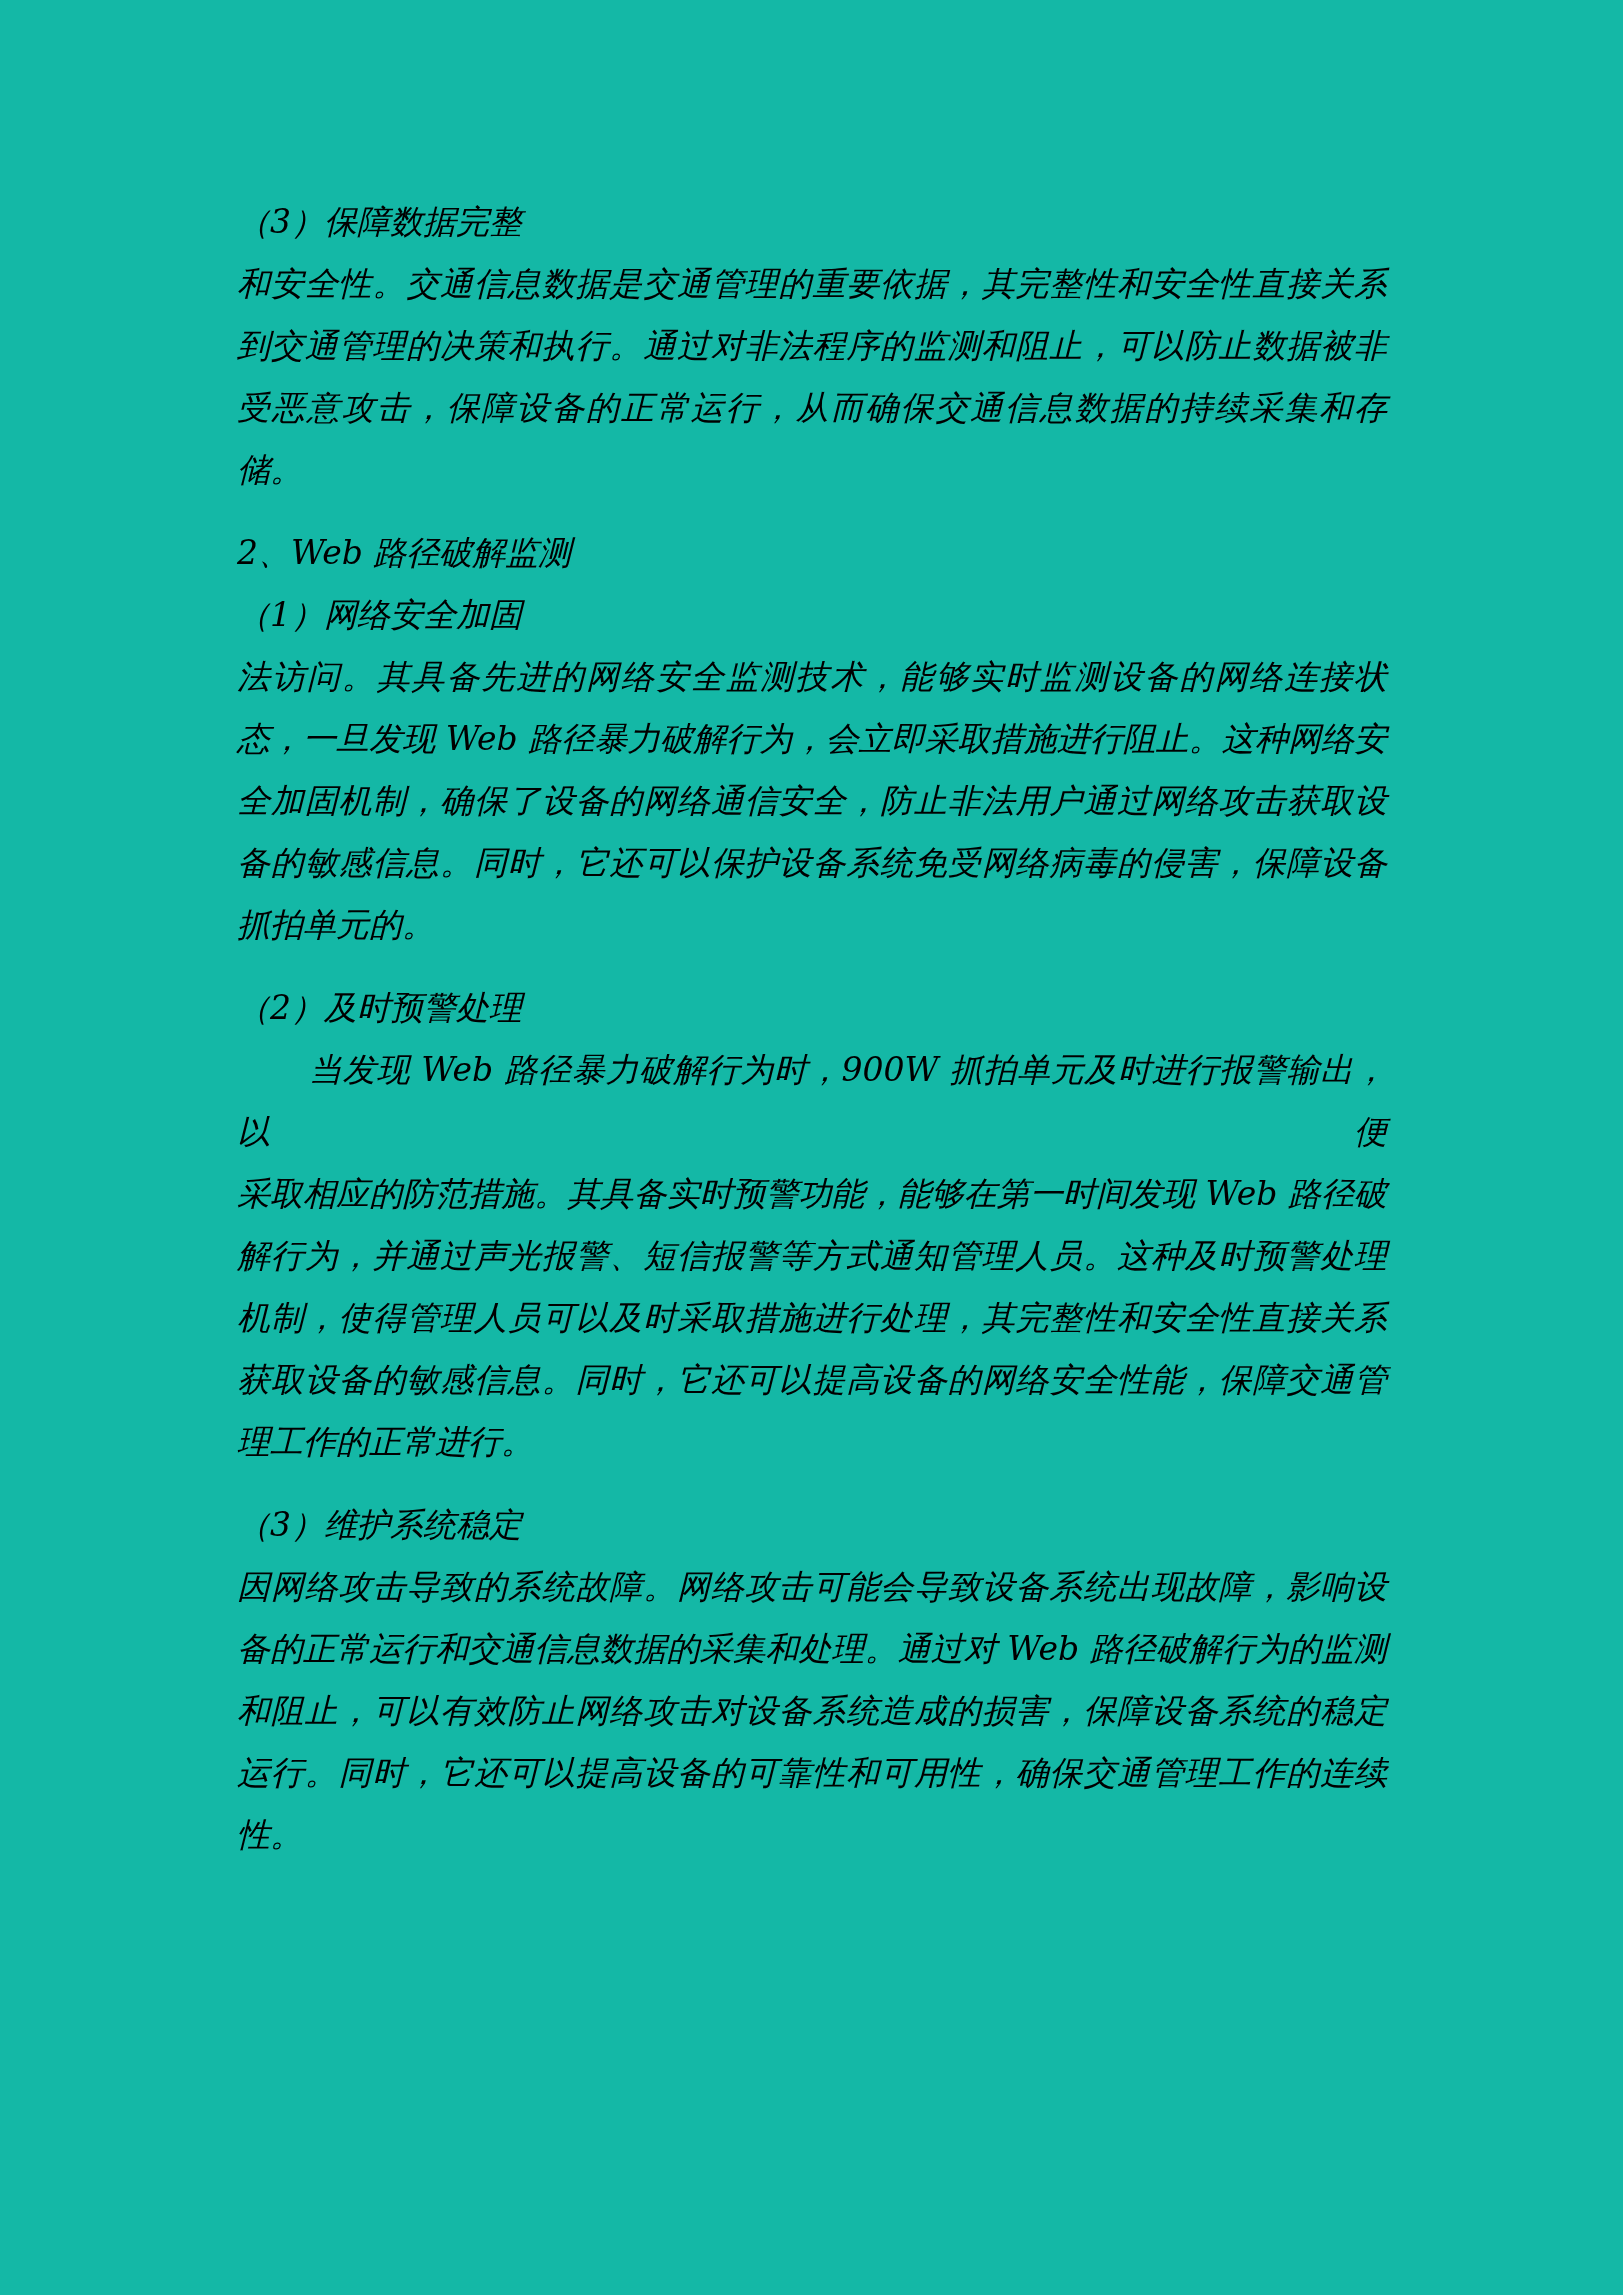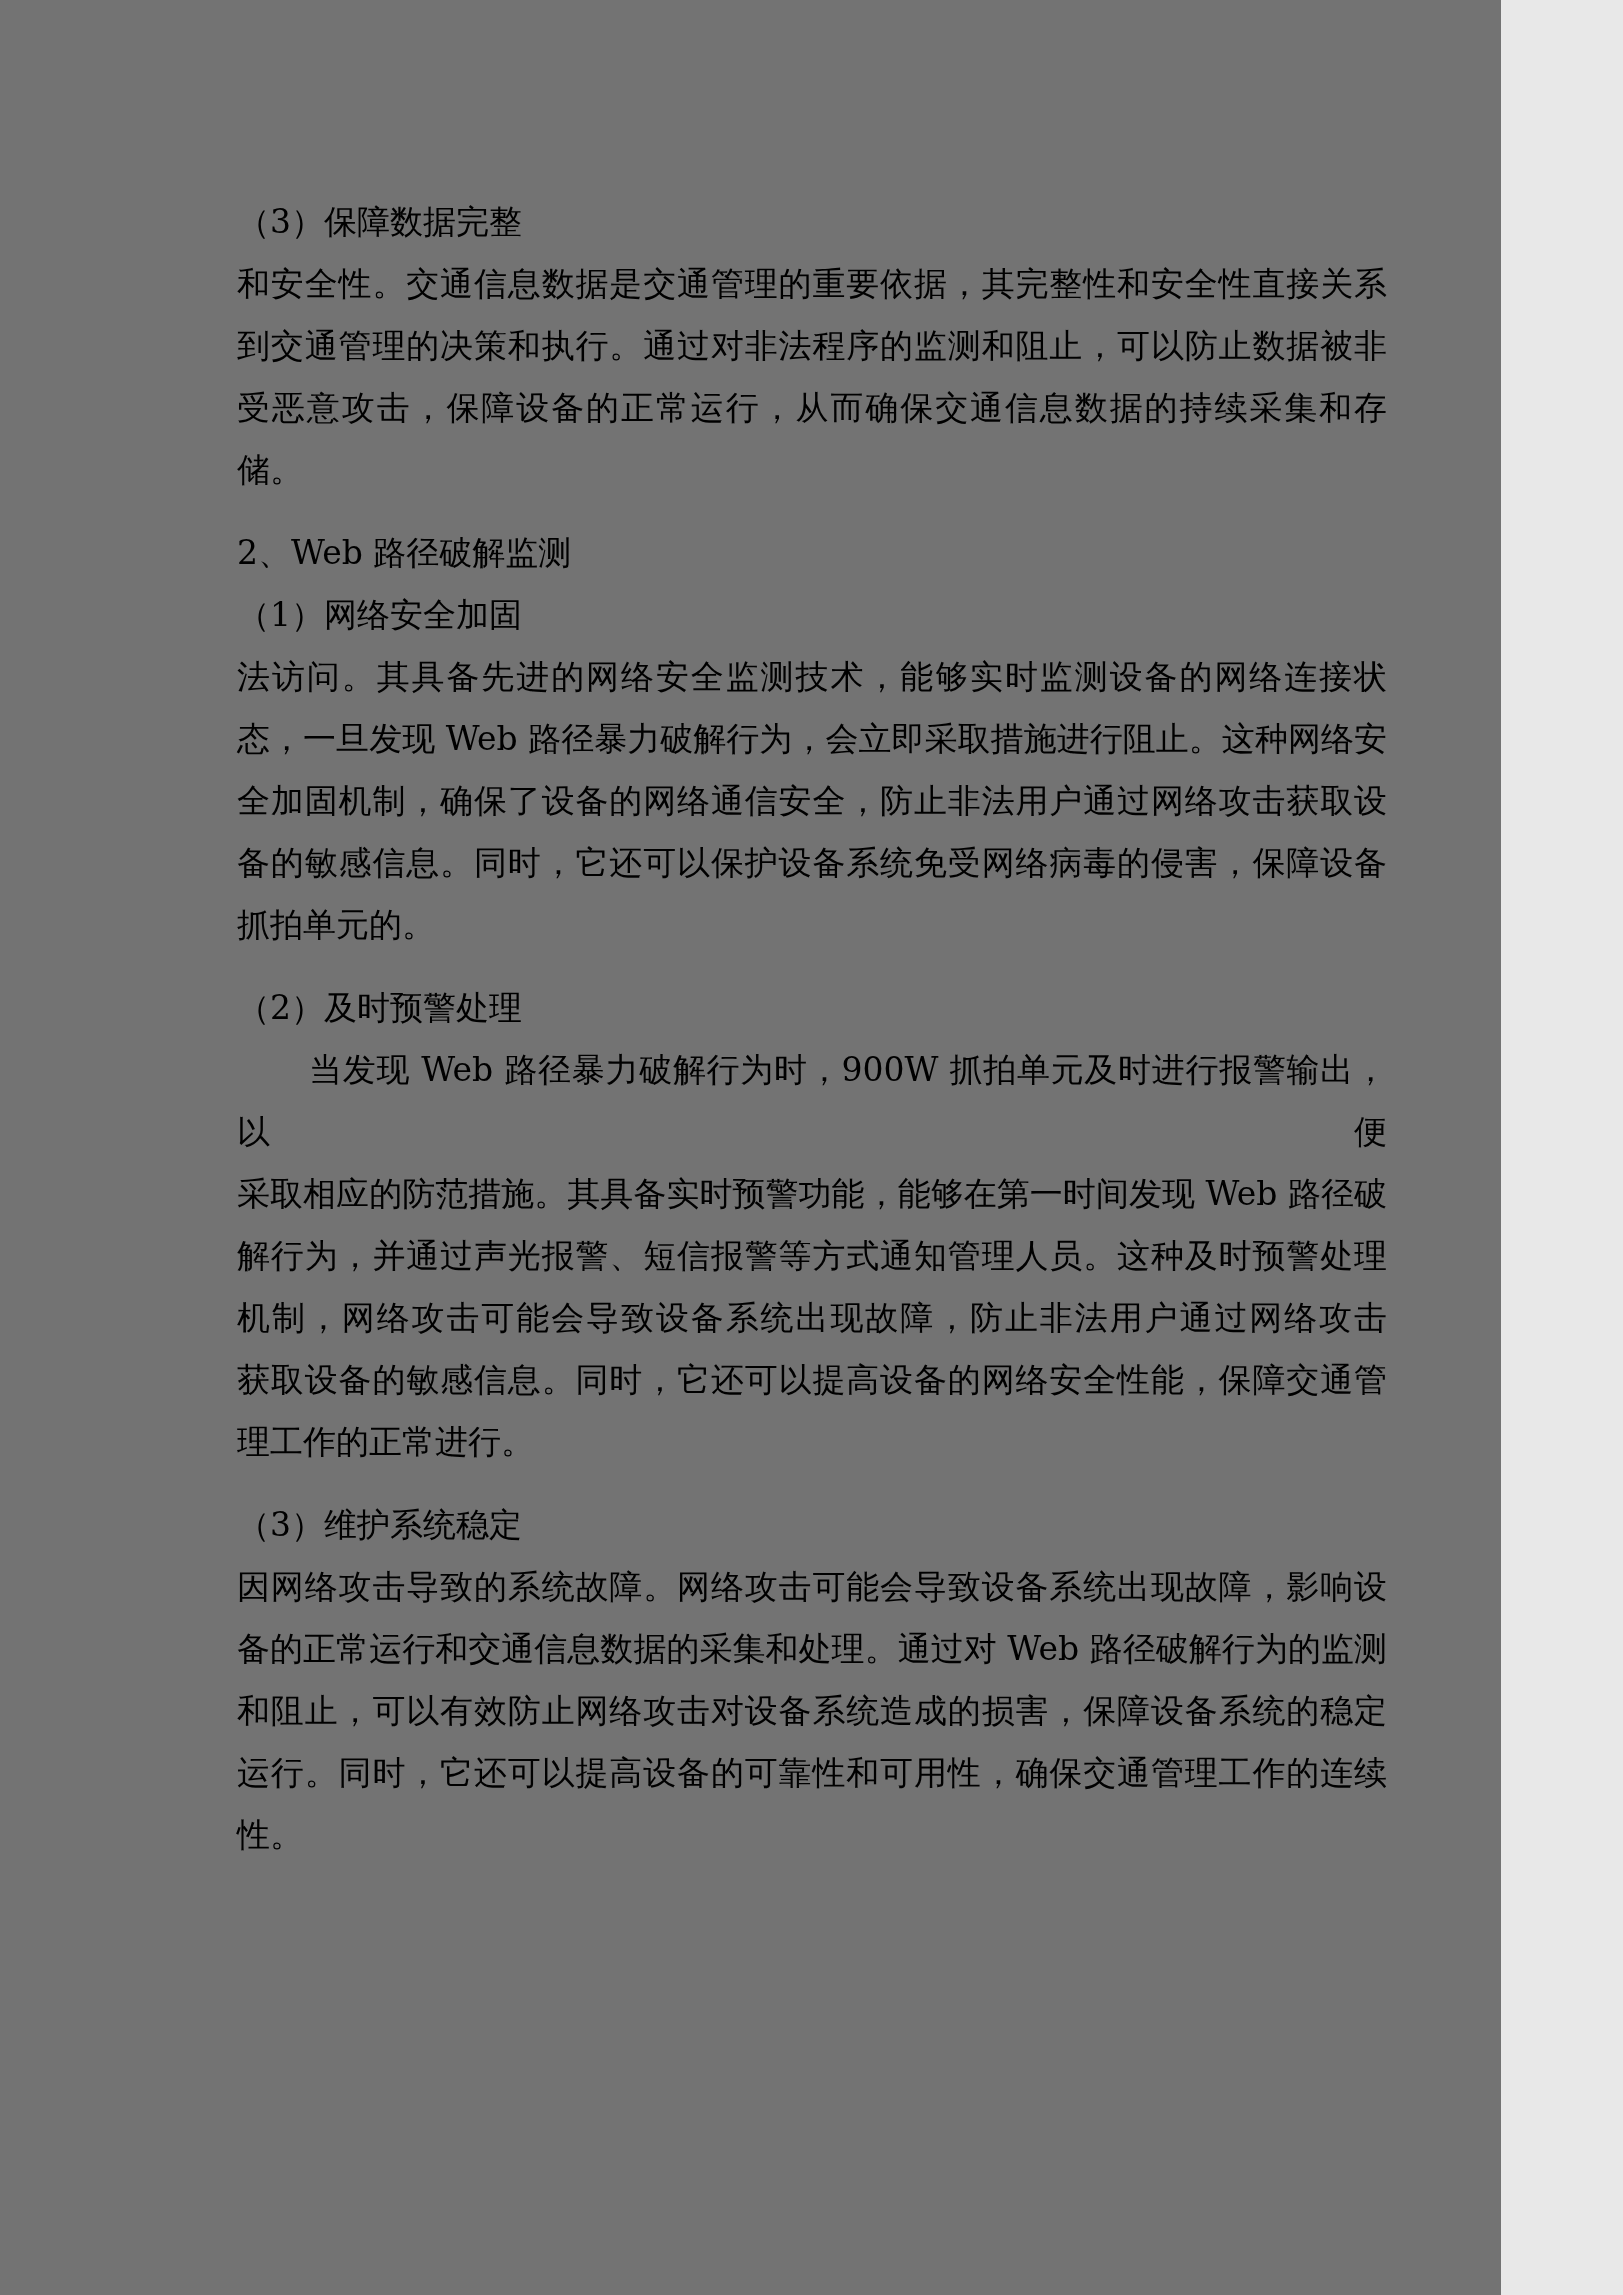--- a/index.html
+++ b/index.html
@@ -6,24 +6,25 @@
     margin: 0;
     padding: 0;
   }
   body {
     width: 1623px;
     height: 2295px;
     background: #e8e8e8;
   }
   .page {
     position: relative;
-    width: 1501px;
+    width: 1623px;
     height: 2295px;
-    background: #737373;
+    background: #14b8a6;
     overflow: hidden;
+    font-style: italic;
   }
   .content {
     position: absolute;
     left: 237px;
     top: 191px;
     width: 1150px;
     color: #000000;
     font-family: "DejaVu Serif", "Liberation Serif", serif;
     font-size: 33px;
     line-height: 62px;
@@ -61,21 +62,21 @@
       <div class="line heading">（1）网络安全加固</div>
       <div class="line body">法访问。其具备先进的网络安全监测技术，能够实时监测设备的网络连接状</div>
       <div class="line body">态，一旦发现 Web 路径暴力破解行为，会立即采取措施进行阻止。这种网络安</div>
       <div class="line body">全加固机制，确保了设备的网络通信安全，防止非法用户通过网络攻击获取设</div>
       <div class="line body">备的敏感信息。同时，它还可以保护设备系统免受网络病毒的侵害，保障设备</div>
       <div class="line body-last">抓拍单元的。</div>
       <div class="line heading gap">（2）及时预警处理</div>
       <div class="line body-first">当发现 Web 路径暴力破解行为时，900W 抓拍单元及时进行报警输出，以便</div>
       <div class="line body">采取相应的防范措施。其具备实时预警功能，能够在第一时间发现 Web 路径破</div>
       <div class="line body">解行为，并通过声光报警、短信报警等方式通知管理人员。这种及时预警处理</div>
-      <div class="line body">机制，网络攻击可能会导致设备系统出现故障，防止非法用户通过网络攻击</div>
+      <div class="line body">机制，使得管理人员可以及时采取措施进行处理，其完整性和安全性直接关系</div>
       <div class="line body">获取设备的敏感信息。同时，它还可以提高设备的网络安全性能，保障交通管</div>
       <div class="line body-last">理工作的正常进行。</div>
       <div class="line heading gap">（3）维护系统稳定</div>
       <div class="line body">因网络攻击导致的系统故障。网络攻击可能会导致设备系统出现故障，影响设</div>
       <div class="line body">备的正常运行和交通信息数据的采集和处理。通过对 Web 路径破解行为的监测</div>
       <div class="line body">和阻止，可以有效防止网络攻击对设备系统造成的损害，保障设备系统的稳定</div>
       <div class="line body">运行。同时，它还可以提高设备的可靠性和可用性，确保交通管理工作的连续</div>
       <div class="line body-last">性。</div>
     </div>
 </div>

